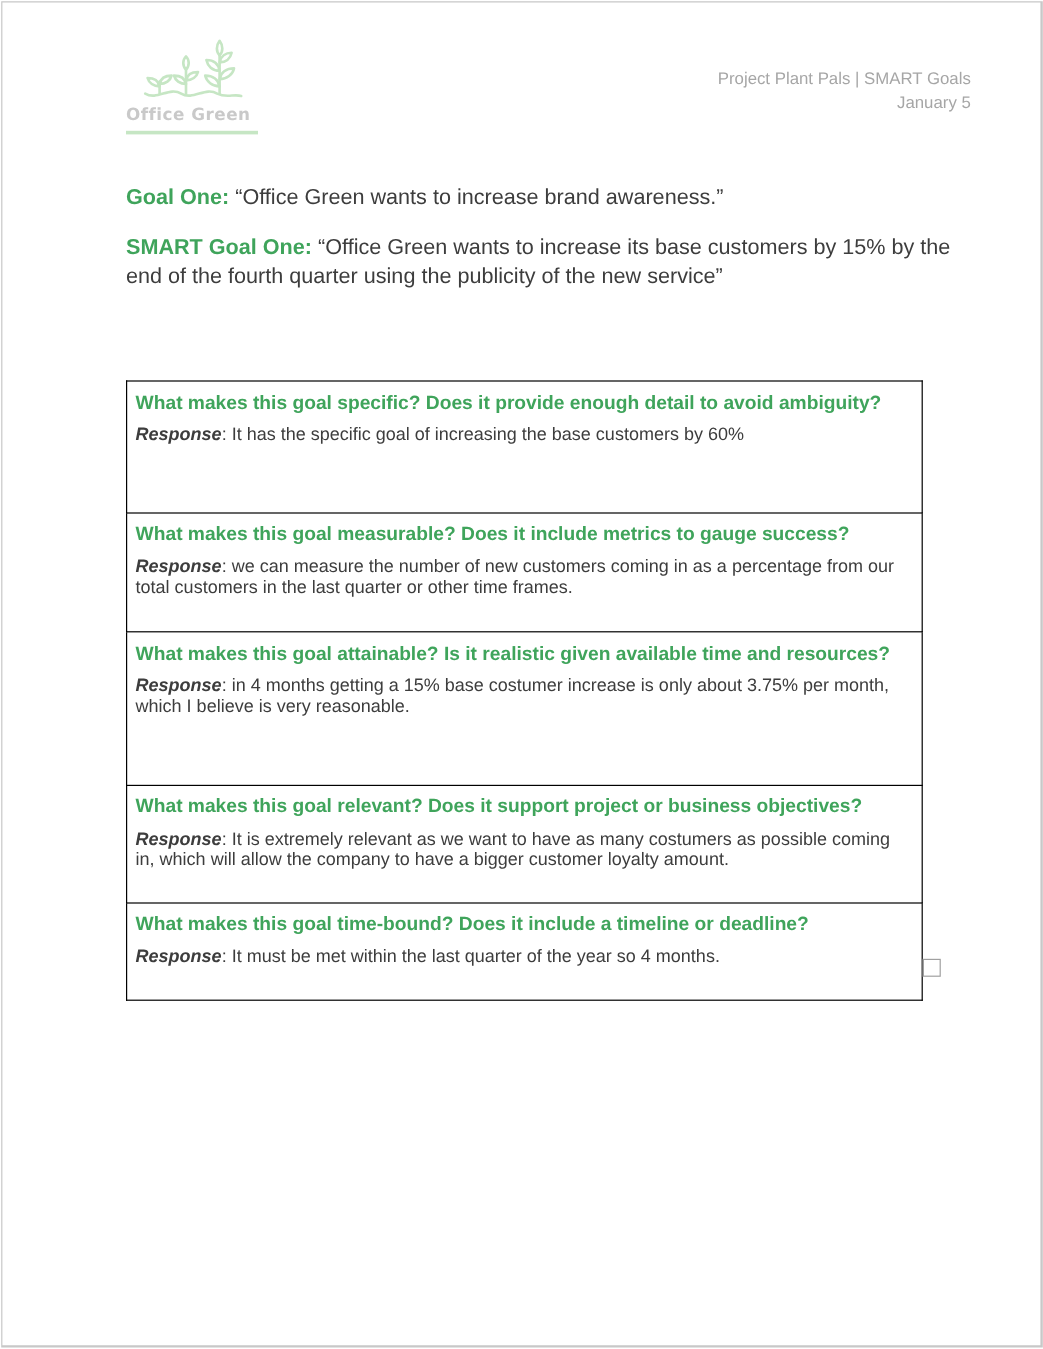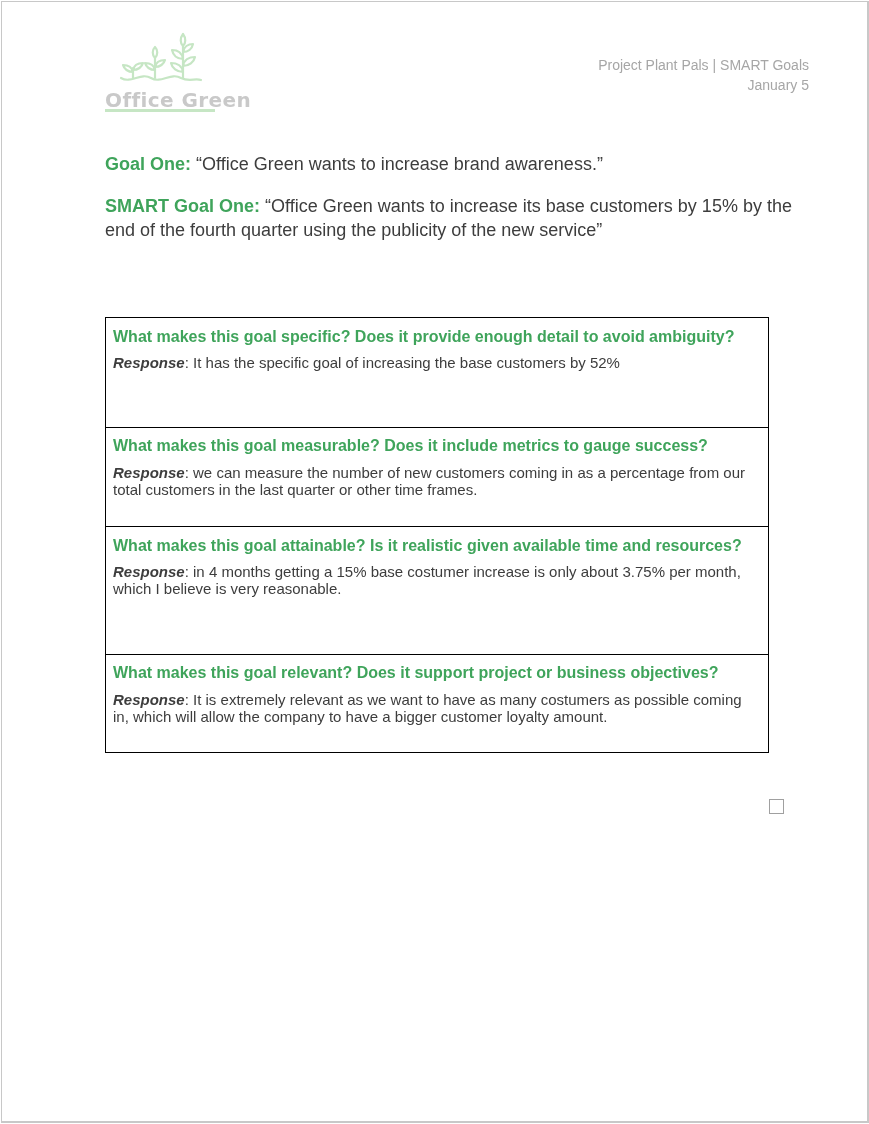--- a/index.html
+++ b/index.html
@@ -36,21 +36,21 @@
       position: absolute;
       left: 14px;
       top: 0;
     }
     .logo-text {
       position: absolute;
       left: 0;
       top: 56px;
       font-family: "DejaVu Sans", sans-serif;
       font-weight: bold;
-      font-size: 20px;
+      font-size: 14px;
       letter-spacing: 0.4px;
       color: #c9c9c9;
       white-space: nowrap;
     }
     .logo-underline {
       position: absolute;
       left: 0;
       top: 77px;
       width: 110px;
       height: 3px;
@@ -169,38 +169,44 @@
 
   <div class="goal-line smart-goal">
     <span class="goal-label">SMART Goal One:</span><span> “Office Green wants to increase its base customers by 15% by the end of the fourth quarter using the publicity of the new service”</span>
   </div>
 
   <table class="smart-table">
     <tbody>
         <tr class="row-1">
       <td>
         <div class="q two">What makes this goal specific? Does it provide enough detail to avoid ambiguity?</div>
-        <div class="r"><span class="r-label">Response</span><span>: It has the specific goal of increasing the base customers by 52%</span></div>
+        <div class="r"><span class="r-label">Response</span><span>: It has the specific goal of increasing the base customers by 60%</span></div>
       </td>
     </tr>
     <tr class="row-2">
       <td>
         <div class="q single">What makes this goal measurable? Does it include metrics to gauge success?</div>
         <div class="r"><span class="r-label">Response</span><span>: we can measure the number of new customers coming in as a percentage from our total customers in the last quarter or other time frames.</span></div>
       </td>
     </tr>
     <tr class="row-3">
       <td>
         <div class="q two">What makes this goal attainable? Is it realistic given available time and resources?</div>
         <div class="r"><span class="r-label">Response</span><span>: in 4 months getting a 15% base costumer increase is only about 3.75% per month, which I believe is very reasonable.</span></div>
       </td>
     </tr>
     <tr class="row-4">
       <td>
         <div class="q single">What makes this goal relevant? Does it support project or business objectives?</div>
         <div class="r"><span class="r-label">Response</span><span>: It is extremely relevant as we want to have as many costumers as possible coming in, which will allow the company to have a bigger customer loyalty amount.</span></div>
       </td>
     </tr>
+    <tr class="row-5">
+      <td>
+        <div class="q single">What makes this goal time-bound? Does it include a timeline or deadline?</div>
+        <div class="r"><span class="r-label">Response</span><span>: It must be met within the last quarter of the year so 4 months.</span></div>
+      </td>
+    </tr>
   </tbody>
     </table>
 
   <div class="resize-handle"></div>
 </div>
 
 </body></html>

